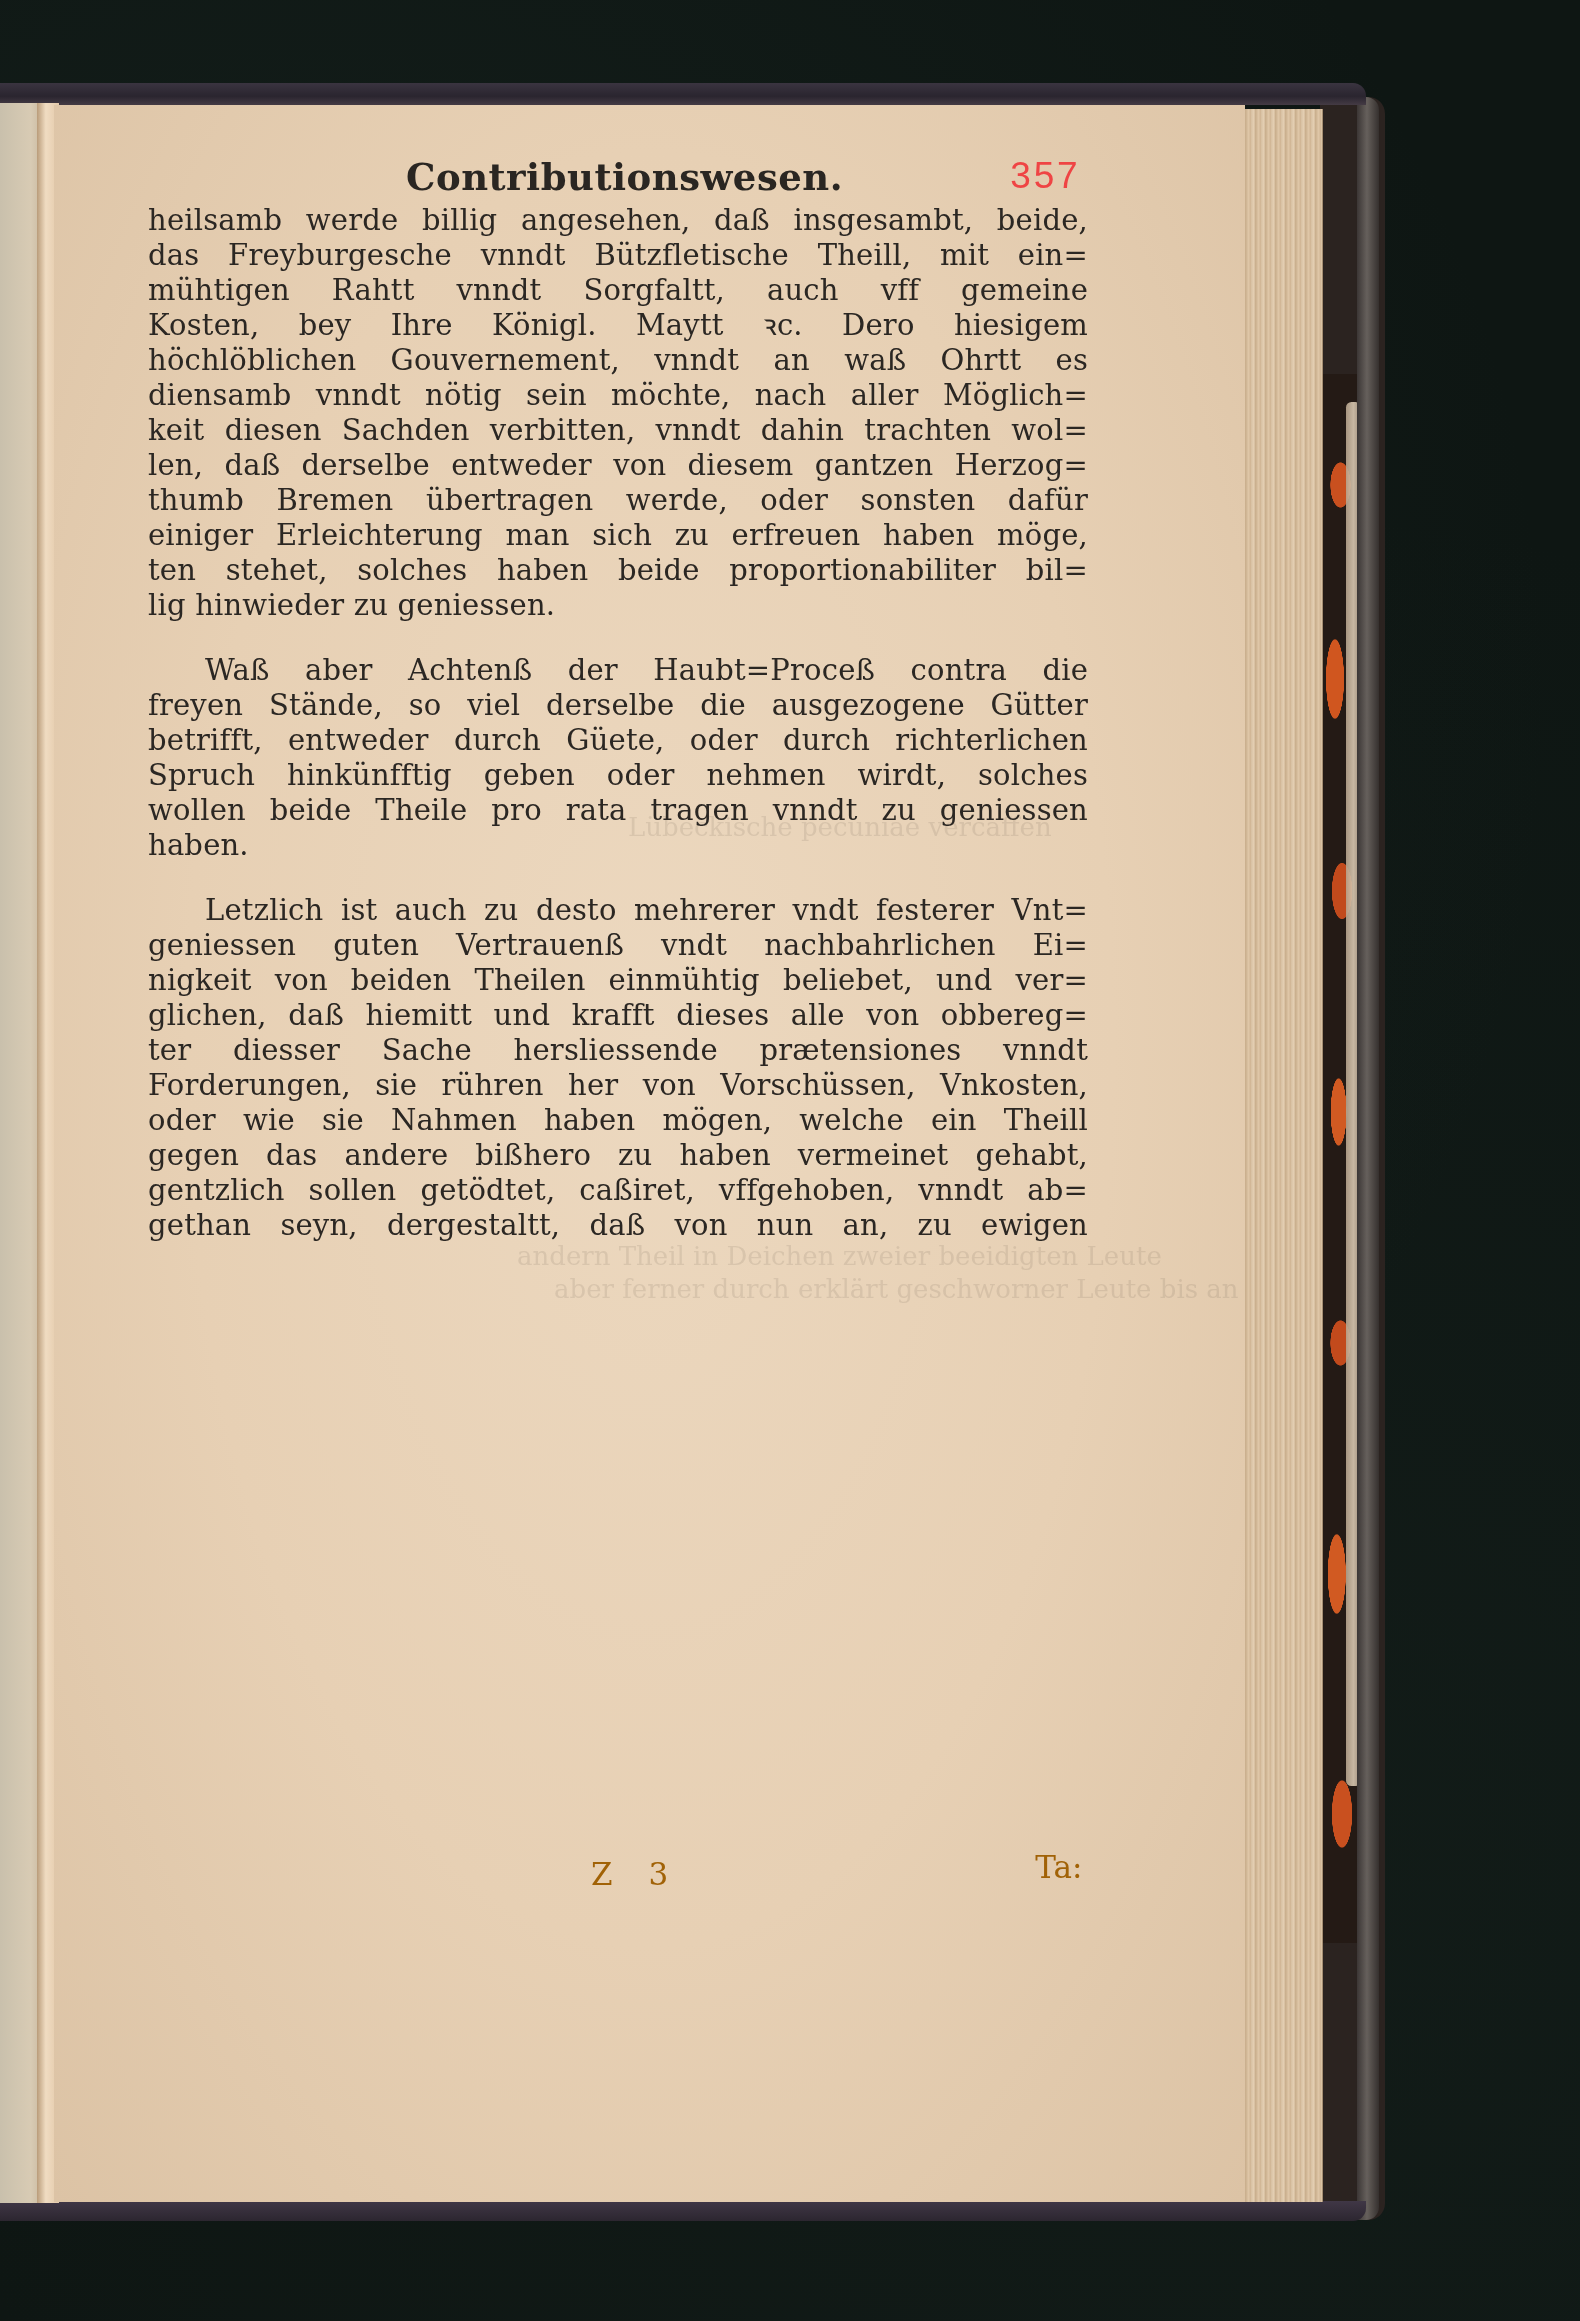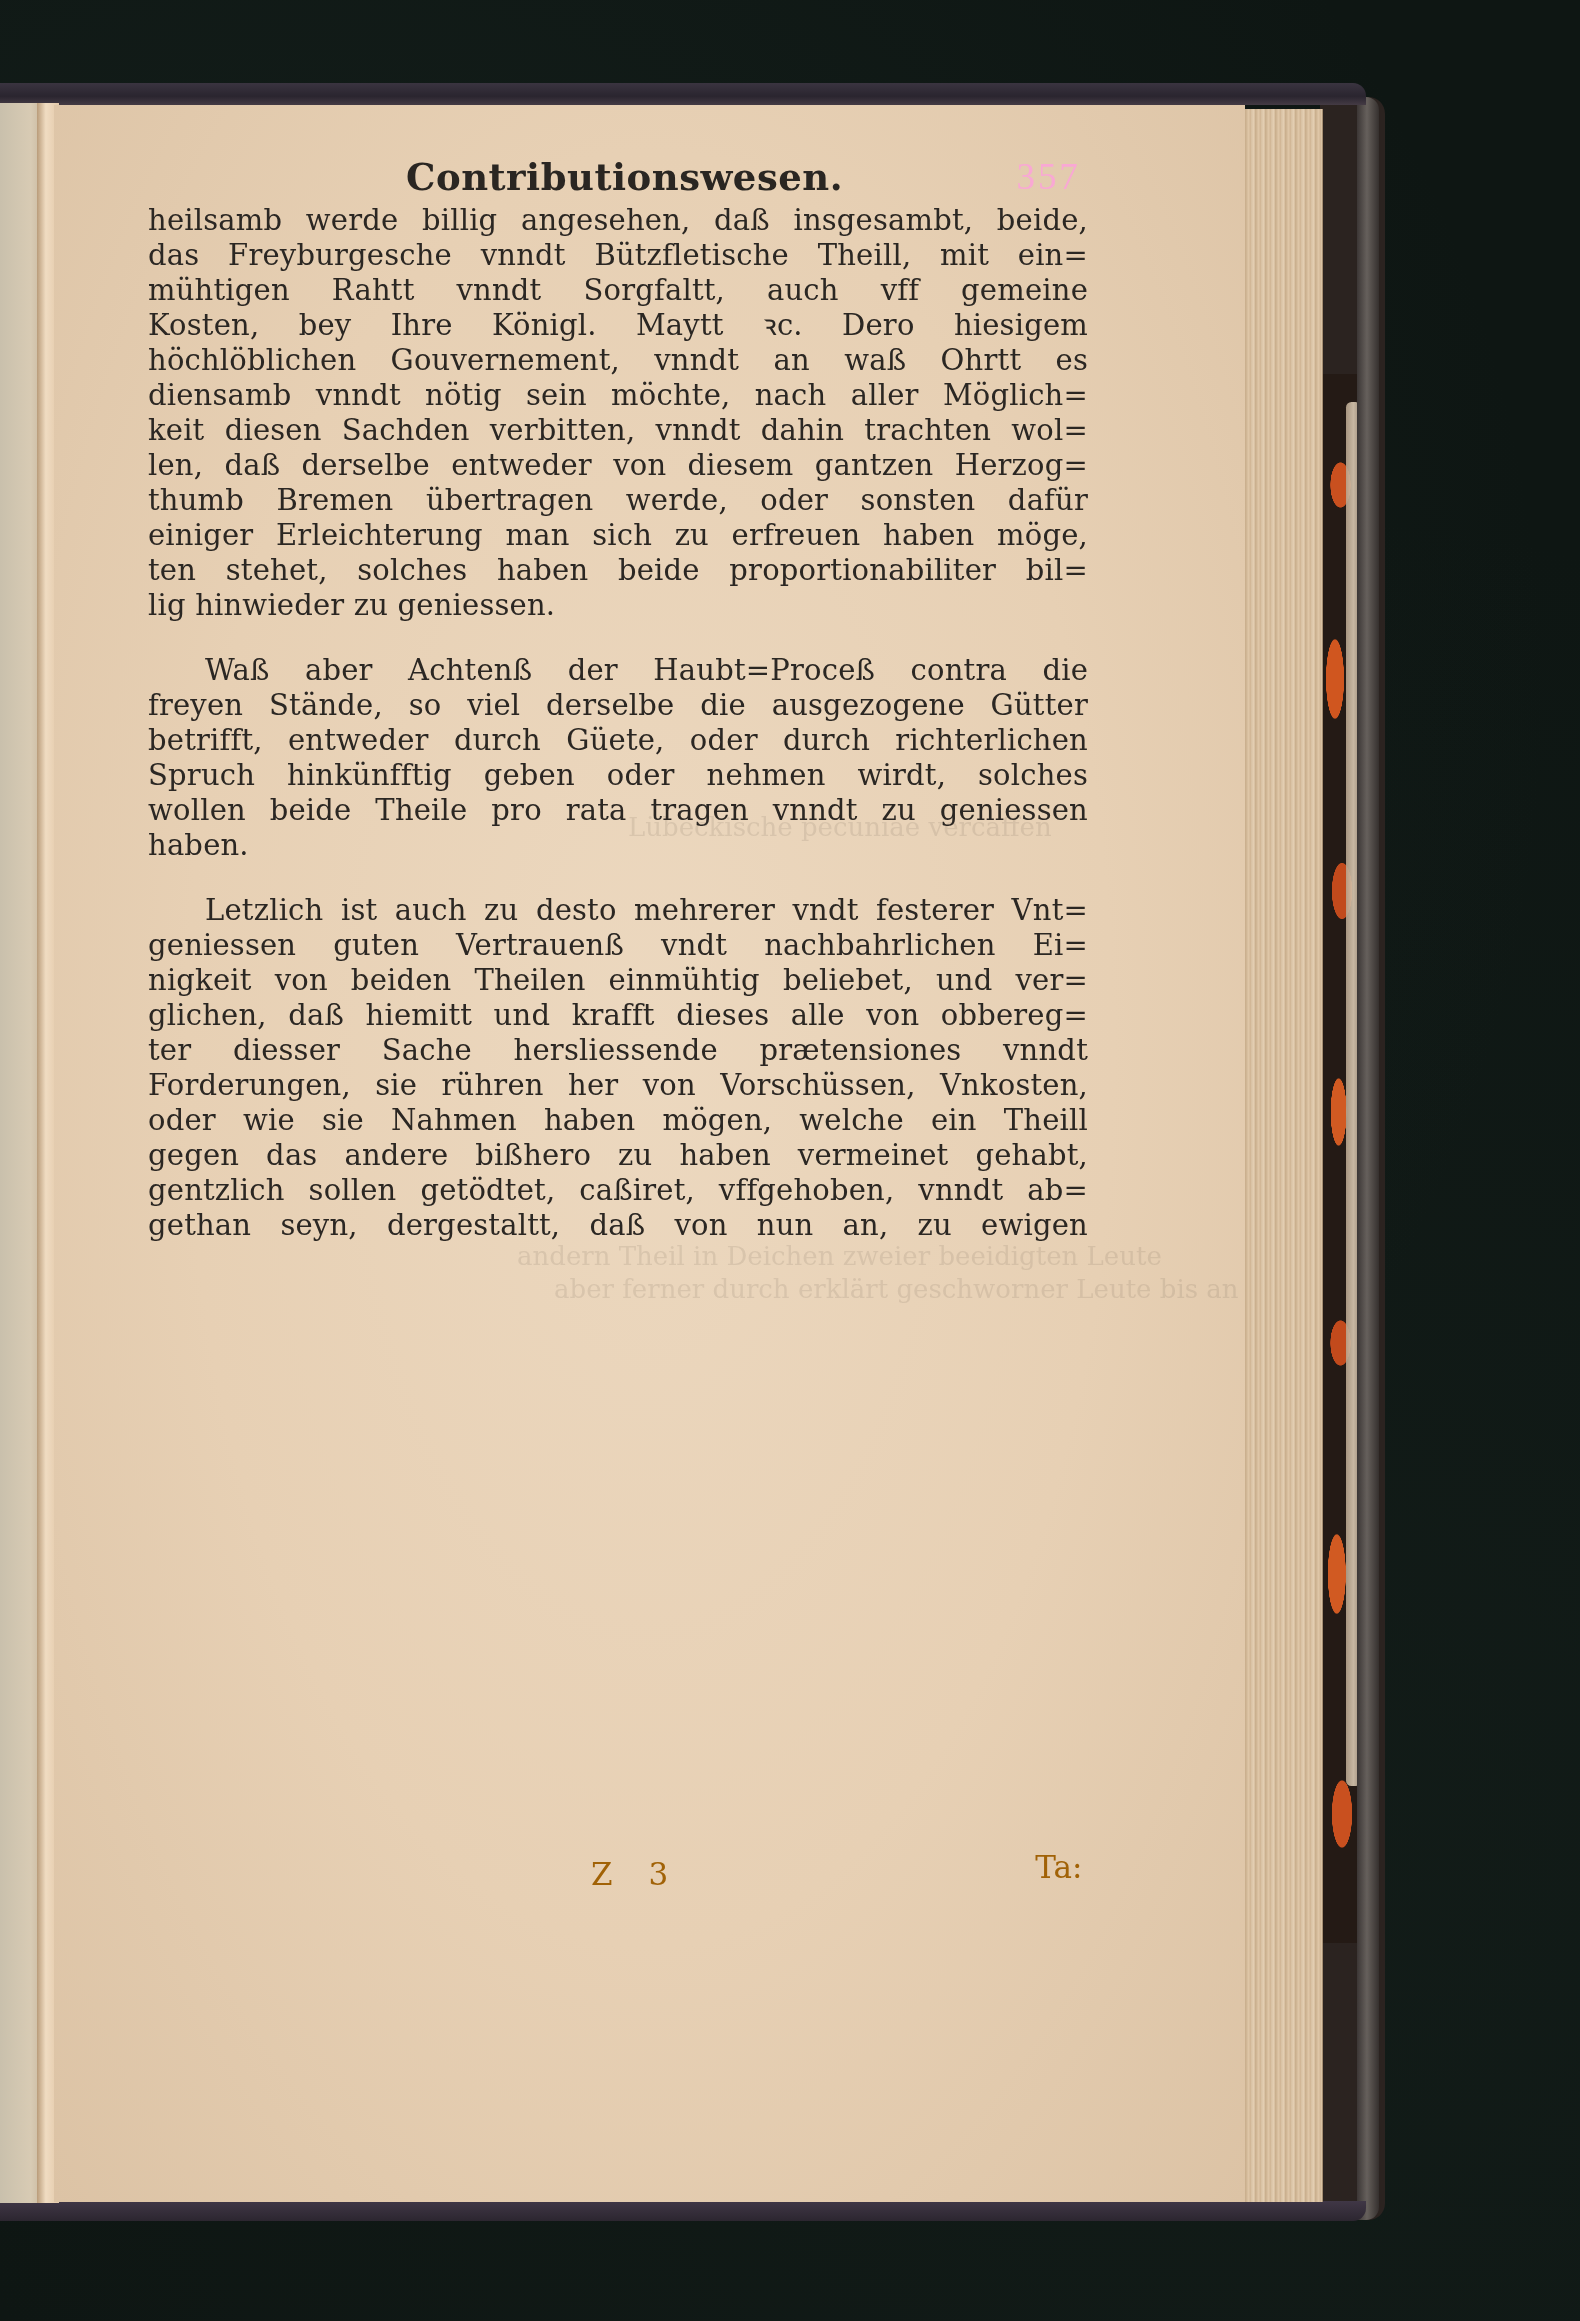--- a/index.html
+++ b/index.html
@@ -79,22 +79,22 @@
   .running-head {
     position: absolute; top: 127px; left: 148px; width: 938px; height: 55px; margin-top: 28px;
   }
   .running-title {
     position: absolute; left: 258px; top: 0;
     font-family: "DejaVu Serif", serif; font-weight: bold;
     font-size: 37px; color: #2a2622; letter-spacing: 0.5px;
   }
   .page-number {
     position: absolute; right: 5.5px; top: 0;
-    font-family: Liberation Serif, serif;
-    font-size: 37px; color: #f9a8d4; letter-spacing: 2.8px;
+    font-family: Liberation Sans, sans-serif;
+    font-size: 37px; color: #ef4444; letter-spacing: 2.8px;
   }
   .body-text {
     position: absolute; left: 148px; top: 203px; width: 940px;
     color: #2b2723;
     font-family: "DejaVu Serif", serif;
     font-size: 29px;
   }
   .line {
     height: 35px; line-height: 35px;
     white-space: nowrap; text-align: justify; text-align-last: justify;

